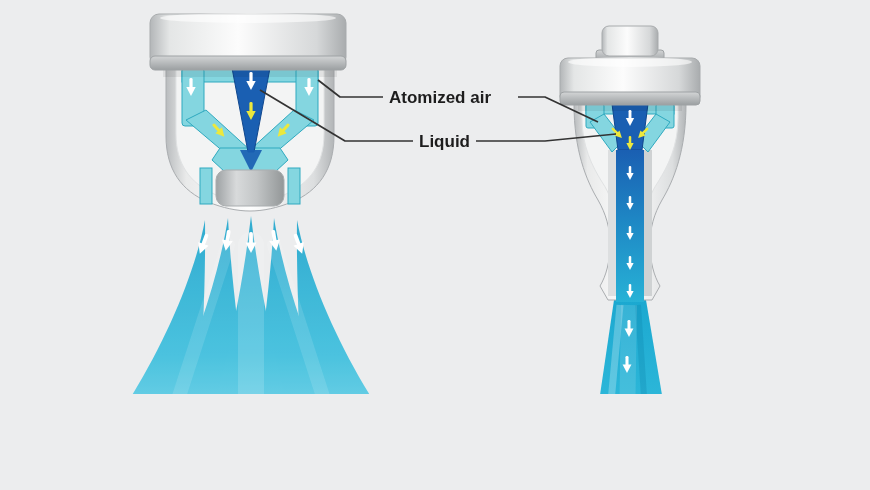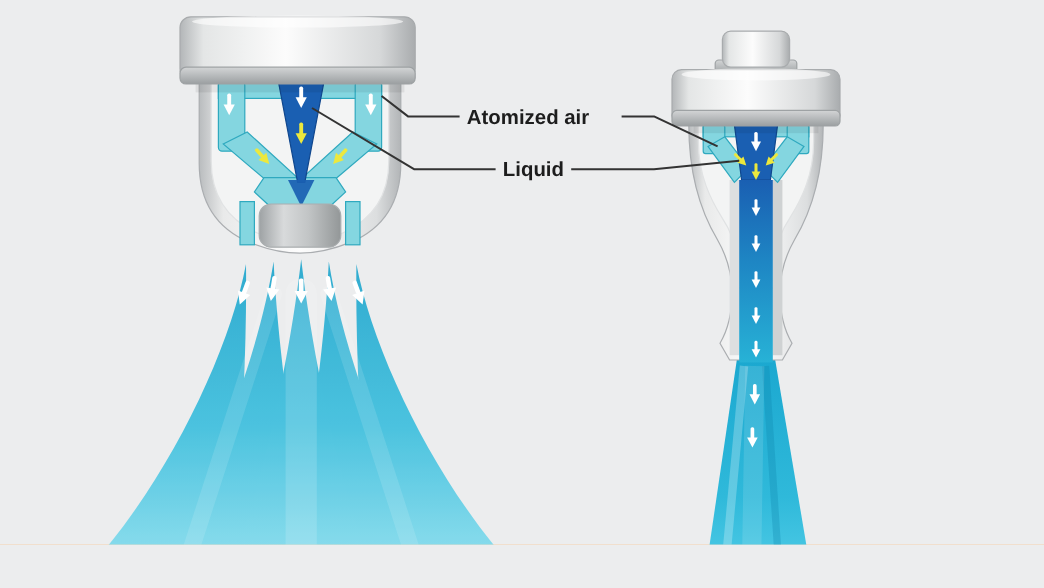--- a/index.html
+++ b/index.html
@@ -1,16 +1,16 @@
 <!DOCTYPE html>
 <html><head>
 <meta charset="utf-8">
 <style>
   html,body{margin:0;padding:0;background:#ecedee;}
-  .stage{position:relative;width:870px;height:454px;overflow:hidden;background:#fdba74;}
+  .stage{position:relative;width:870px;height:394px;overflow:hidden;background:#f0abfc;}
   .stage svg{position:absolute;left:0;top:0;display:block;}
   .lbl{font:700 17px "Liberation Sans", sans-serif;}
 </style>
 </head>
 <body>
 
 <div class="stage">
 <svg width="870" height="490" viewBox="0 0 870 490">
   <defs>
     <linearGradient id="gCap" x1="0" y1="0" x2="1" y2="0">

